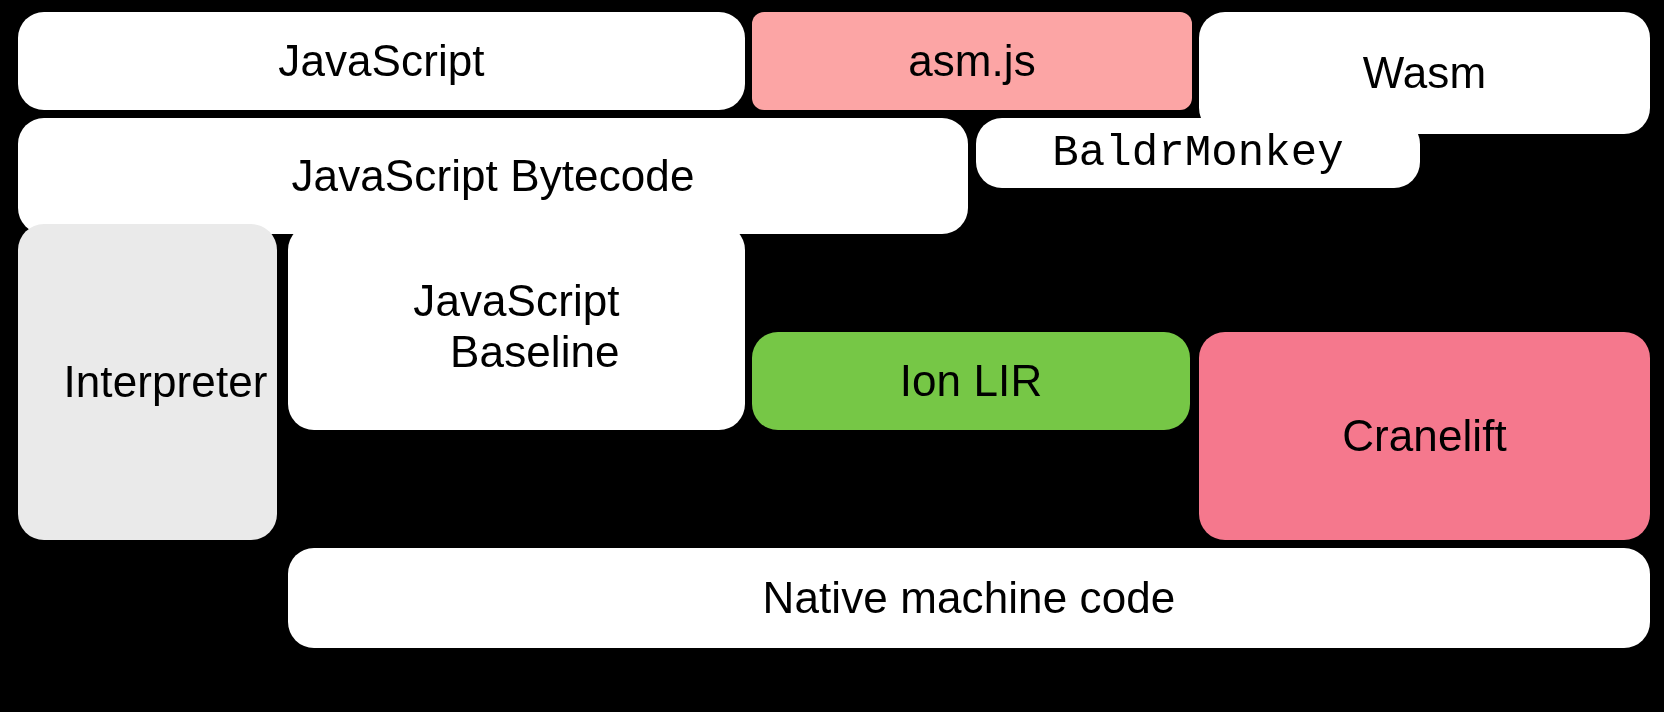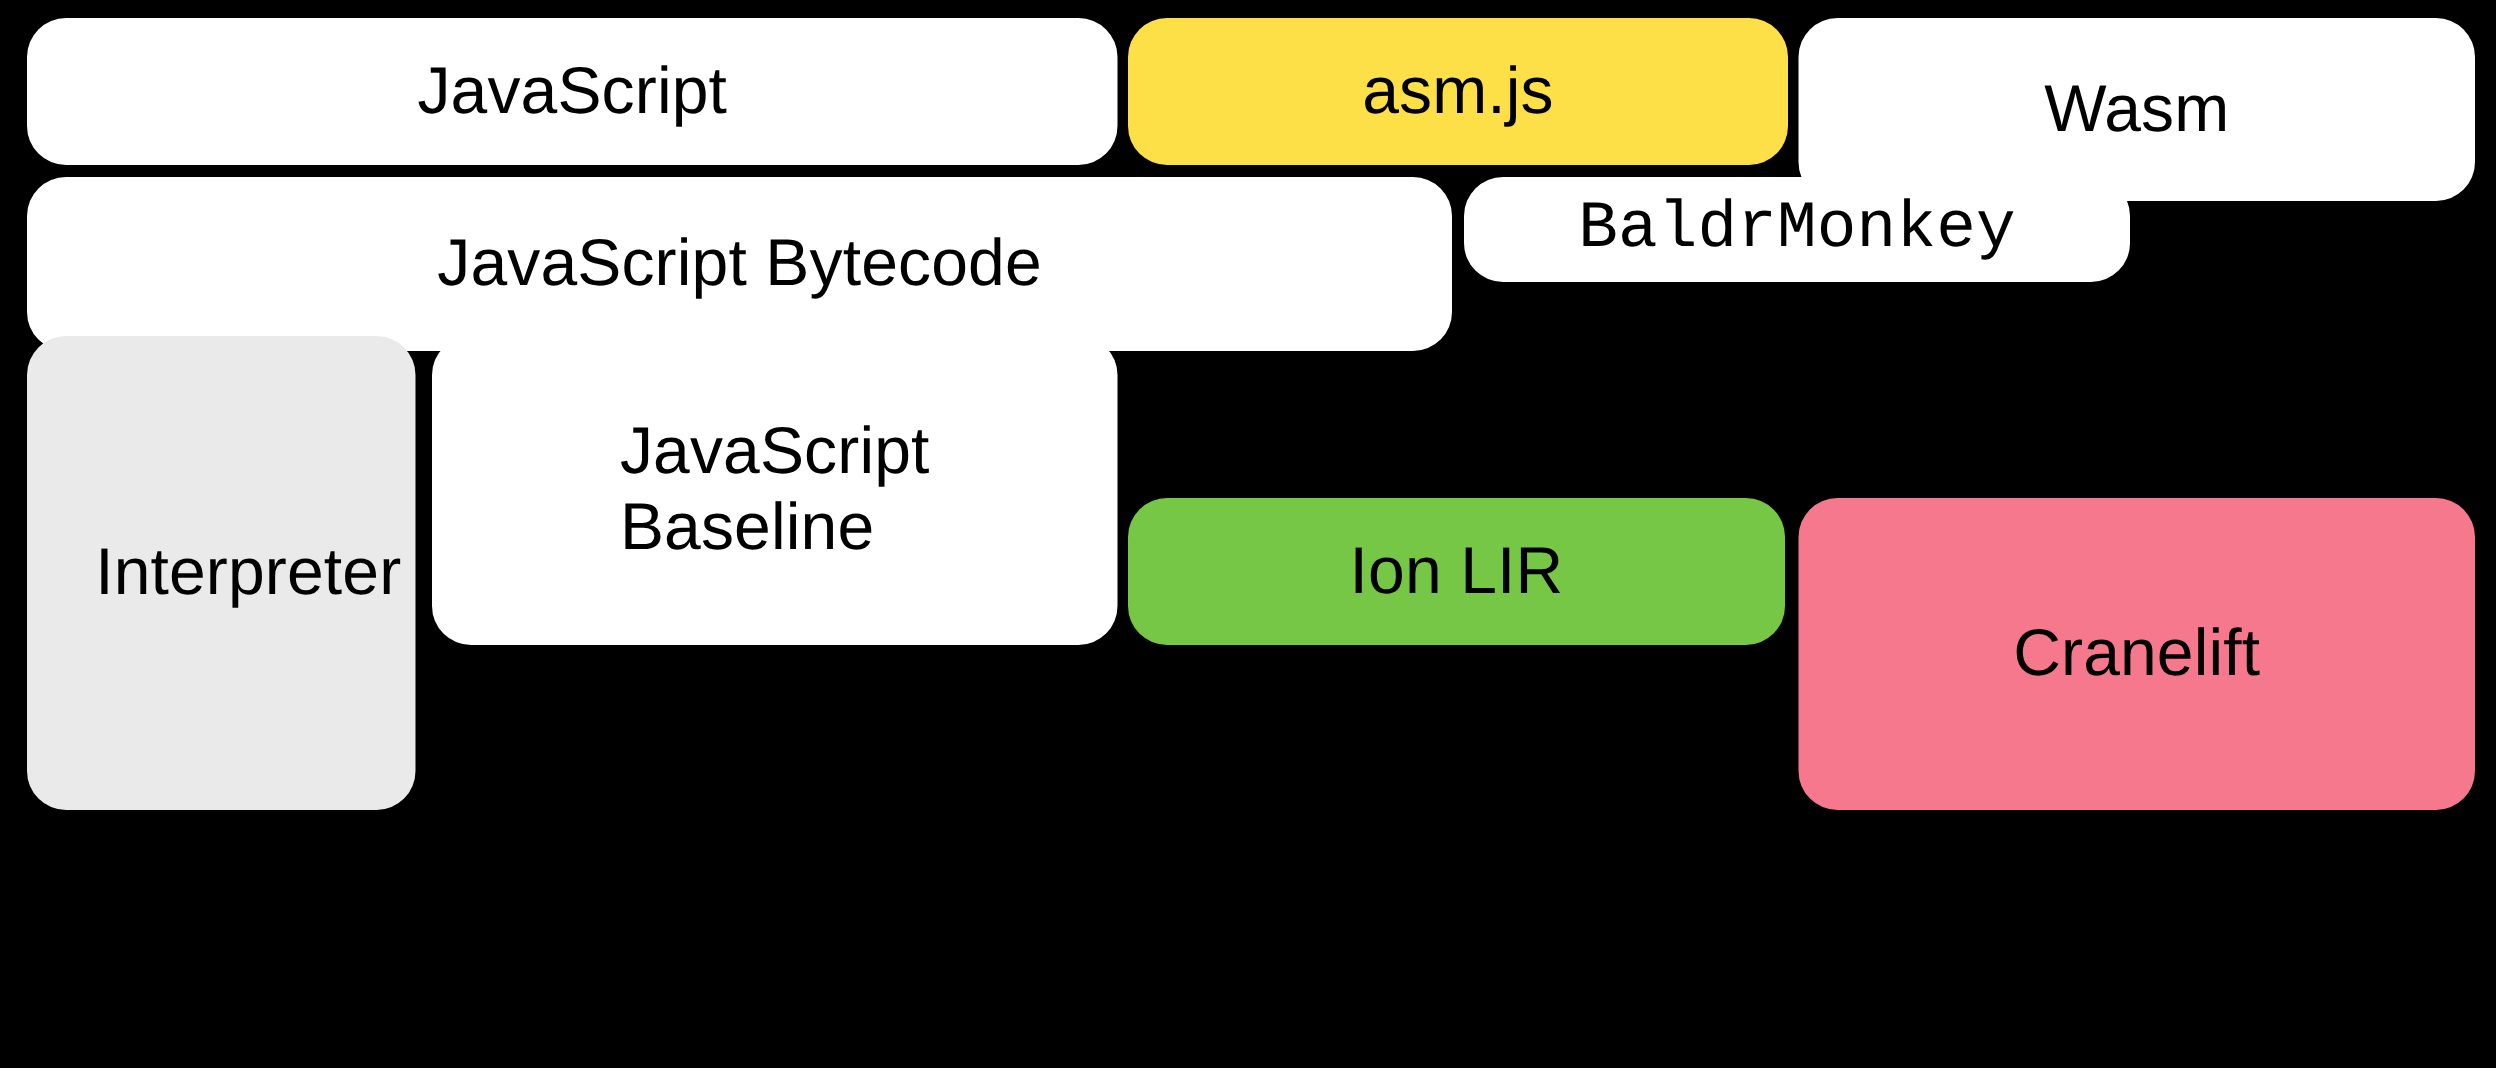--- a/index.html
+++ b/index.html
@@ -17,43 +17,44 @@
     position: relative;
     width: 1664px;
     height: 712px;
     background: #000000;
   }
   .node {
     position: absolute;
     display: flex;
     align-items: center;
     justify-content: center;
-    text-align: left;
+    text-align: right;
     border-radius: 26px;
     color: #000000;
     font-size: 44px;
     font-weight: 400;
     line-height: 1.15;
     letter-spacing: 0.1px;
     box-sizing: border-box;
     padding: 2px 8px;
     white-space: pre-line;
   }
   .fill-white { background: #FFFFFF; }
   .fill-gray  { background: #EAEAEA; padding-left: 44px; }
   .fill-green { background: #76C746; }
   .fill-pink  { background: #F5788D; }
 </style>
 </head>
 <body>
 
 <div id="stage">
     <div class="node fill-white" style="left: 18px; top: 12px; width: 727px; height: 98px; background: rgb(255, 255, 255);">JavaScript</div>
-    <div class="node fill-white" style="left: 752px; top: 12px; width: 440px; height: 98px; background: #fde047;">asm.js</div>
+    <div class="node fill-white" style="left: 752px; top: 12px; width: 440px; height: 98px; background: #fca5a5; border-radius: 12px;">asm.js</div>
     <div class="node fill-white" style="left: 1199px; top: 12px; width: 451px; height: 122px; background: rgb(255, 255, 255);">Wasm</div>
     <div class="node fill-white" style="left: 18px; top: 118px; width: 950px; height: 116px; background: rgb(255, 255, 255);">JavaScript Bytecode</div>
     <div class="node fill-white" style="left: 976px; top: 118px; width: 444px; height: 70px; background: rgb(255, 255, 255); font-family: Liberation Mono, monospace;">BaldrMonkey</div>
     <div class="node fill-gray" style="left: 18px; top: 224px; width: 259px; height: 316px; background: rgb(234, 234, 234);">Interpreter</div>
     <div class="node fill-white" style="left: 288px; top: 224px; width: 457px; height: 206px; background: rgb(255, 255, 255);">JavaScript
 Baseline</div>
     <div class="node fill-pink" style="left: 1199px; top: 332px; width: 451px; height: 208px; background: rgb(245, 120, 141);">Cranelift</div>
     <div class="node fill-green" style="left: 752px; top: 332px; width: 438px; height: 98px; background: rgb(118, 199, 70);">Ion LIR</div>
+    <div class="node fill-white" style="left: 288px; top: 548px; width: 1362px; height: 100px; background: rgb(255, 255, 255);">Native machine code</div>
   </div>
 
 </body></html>

